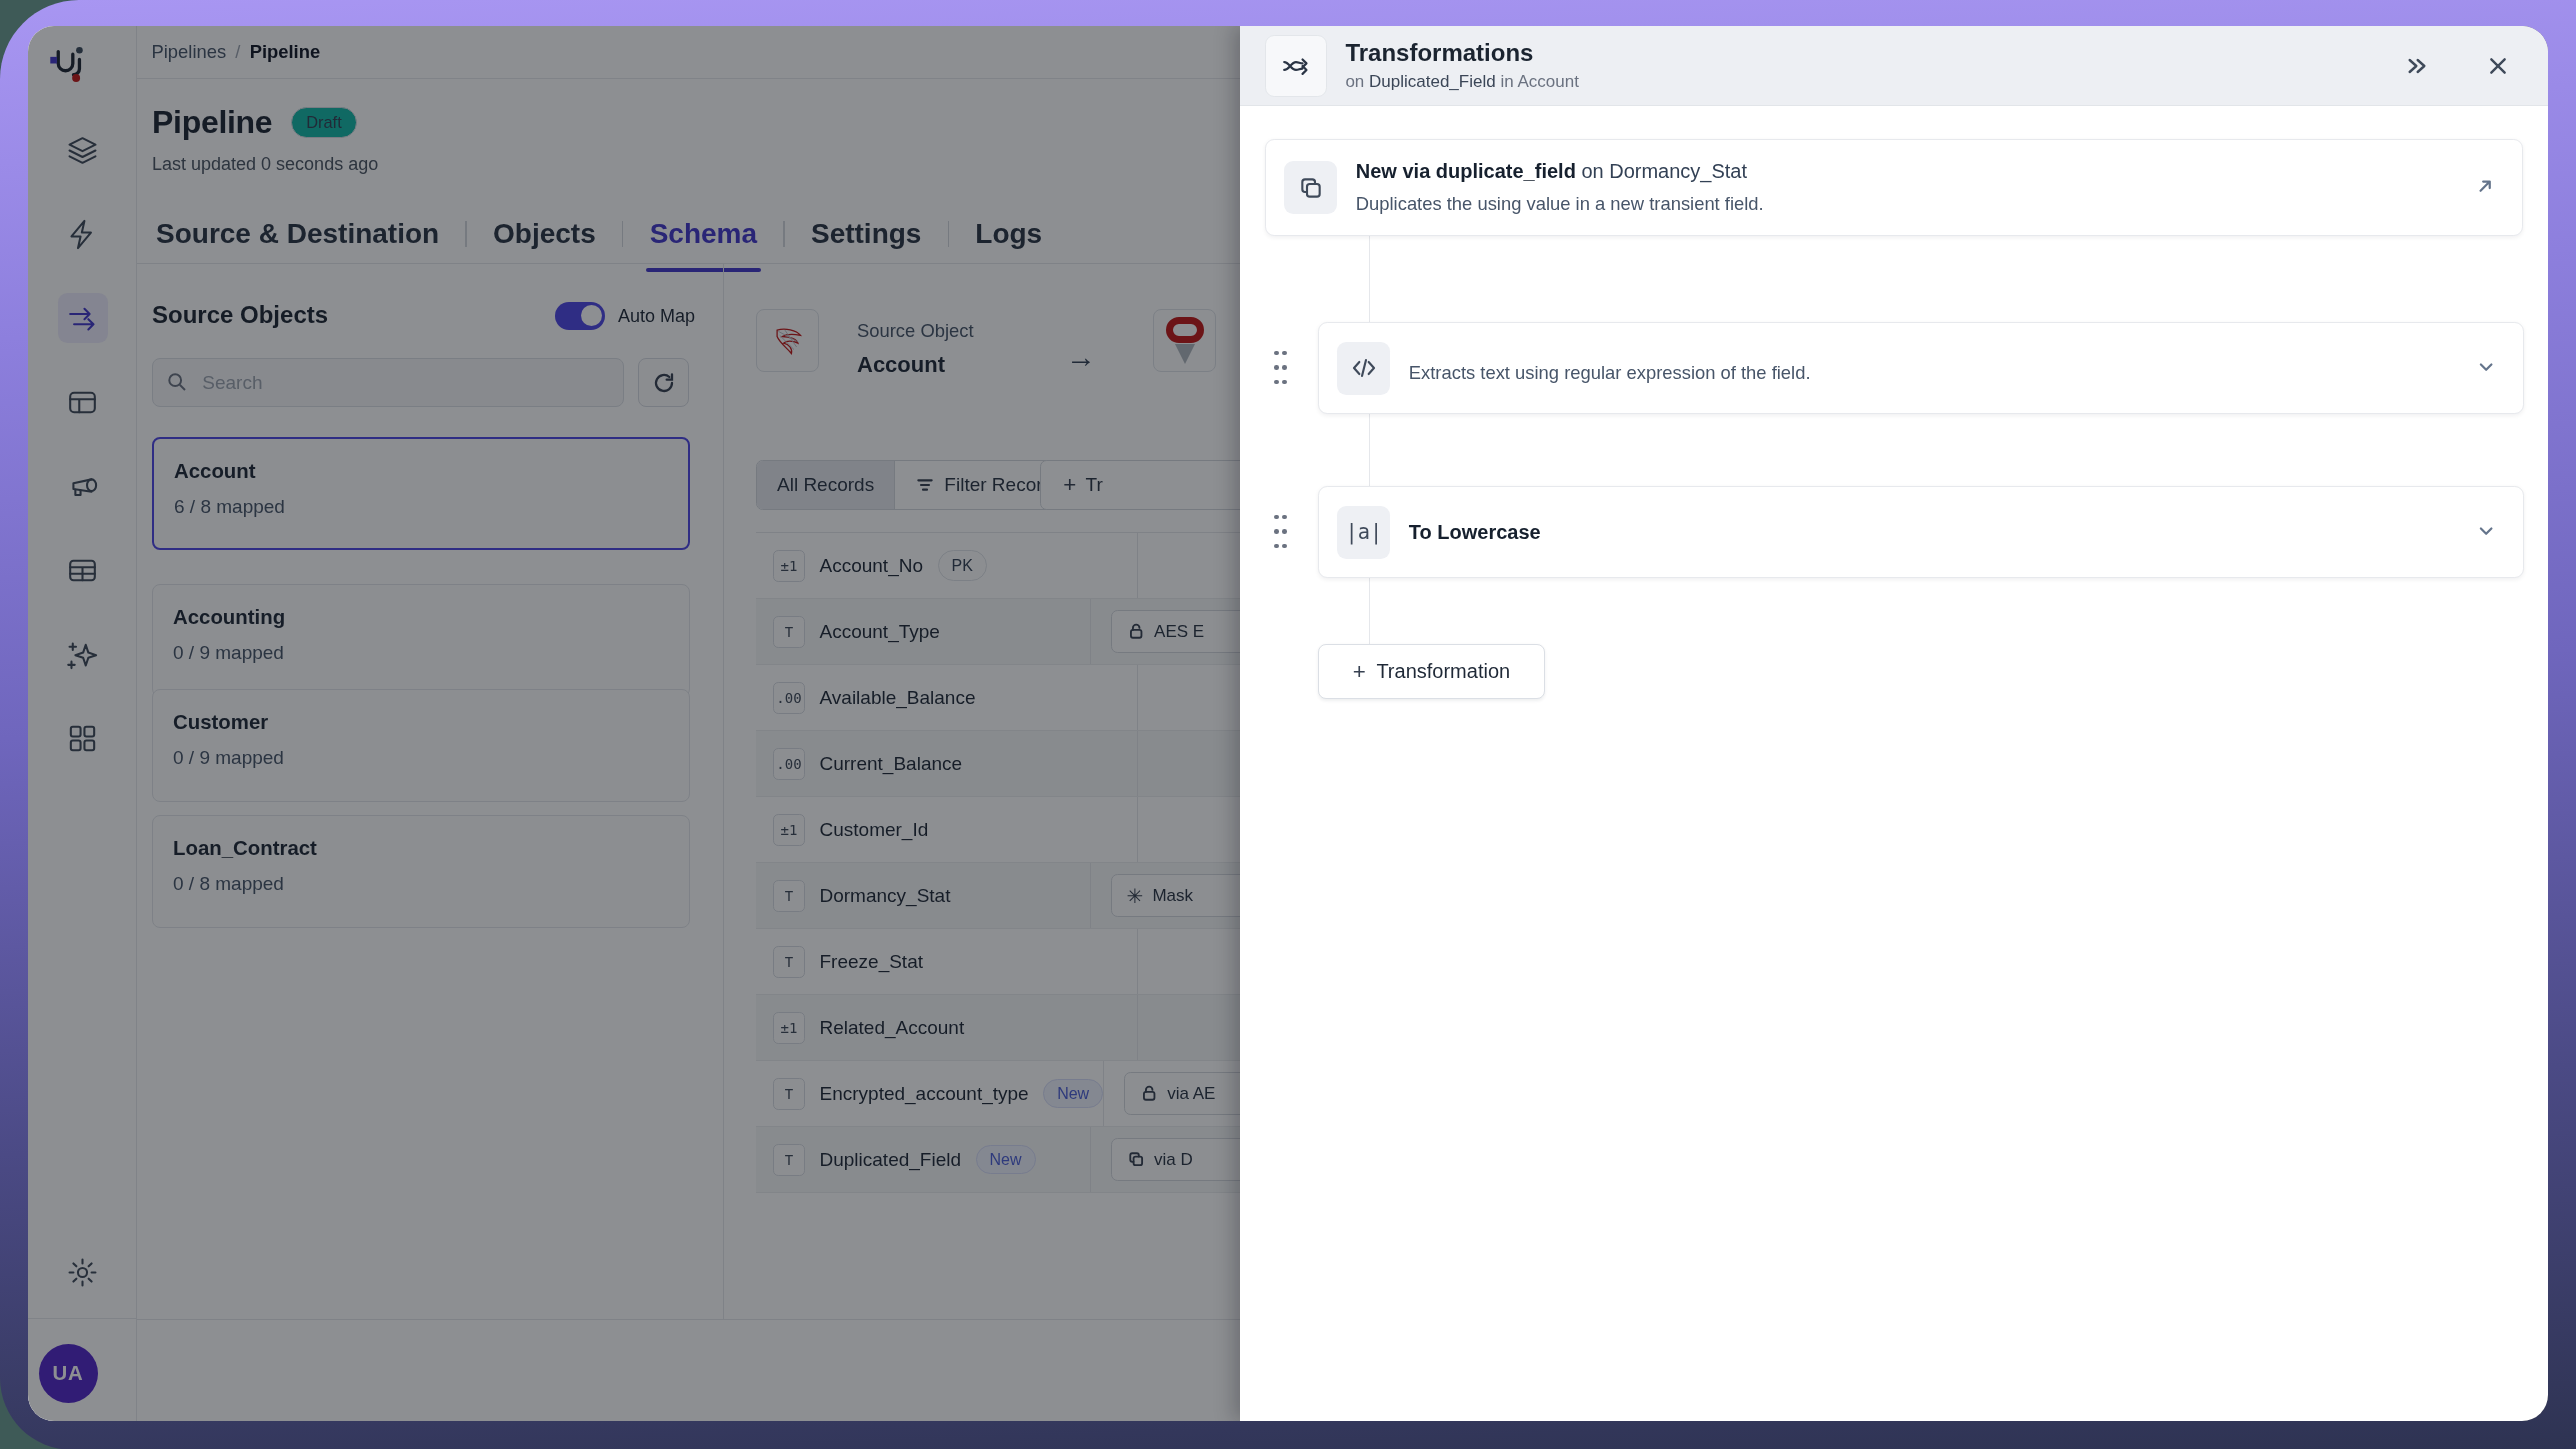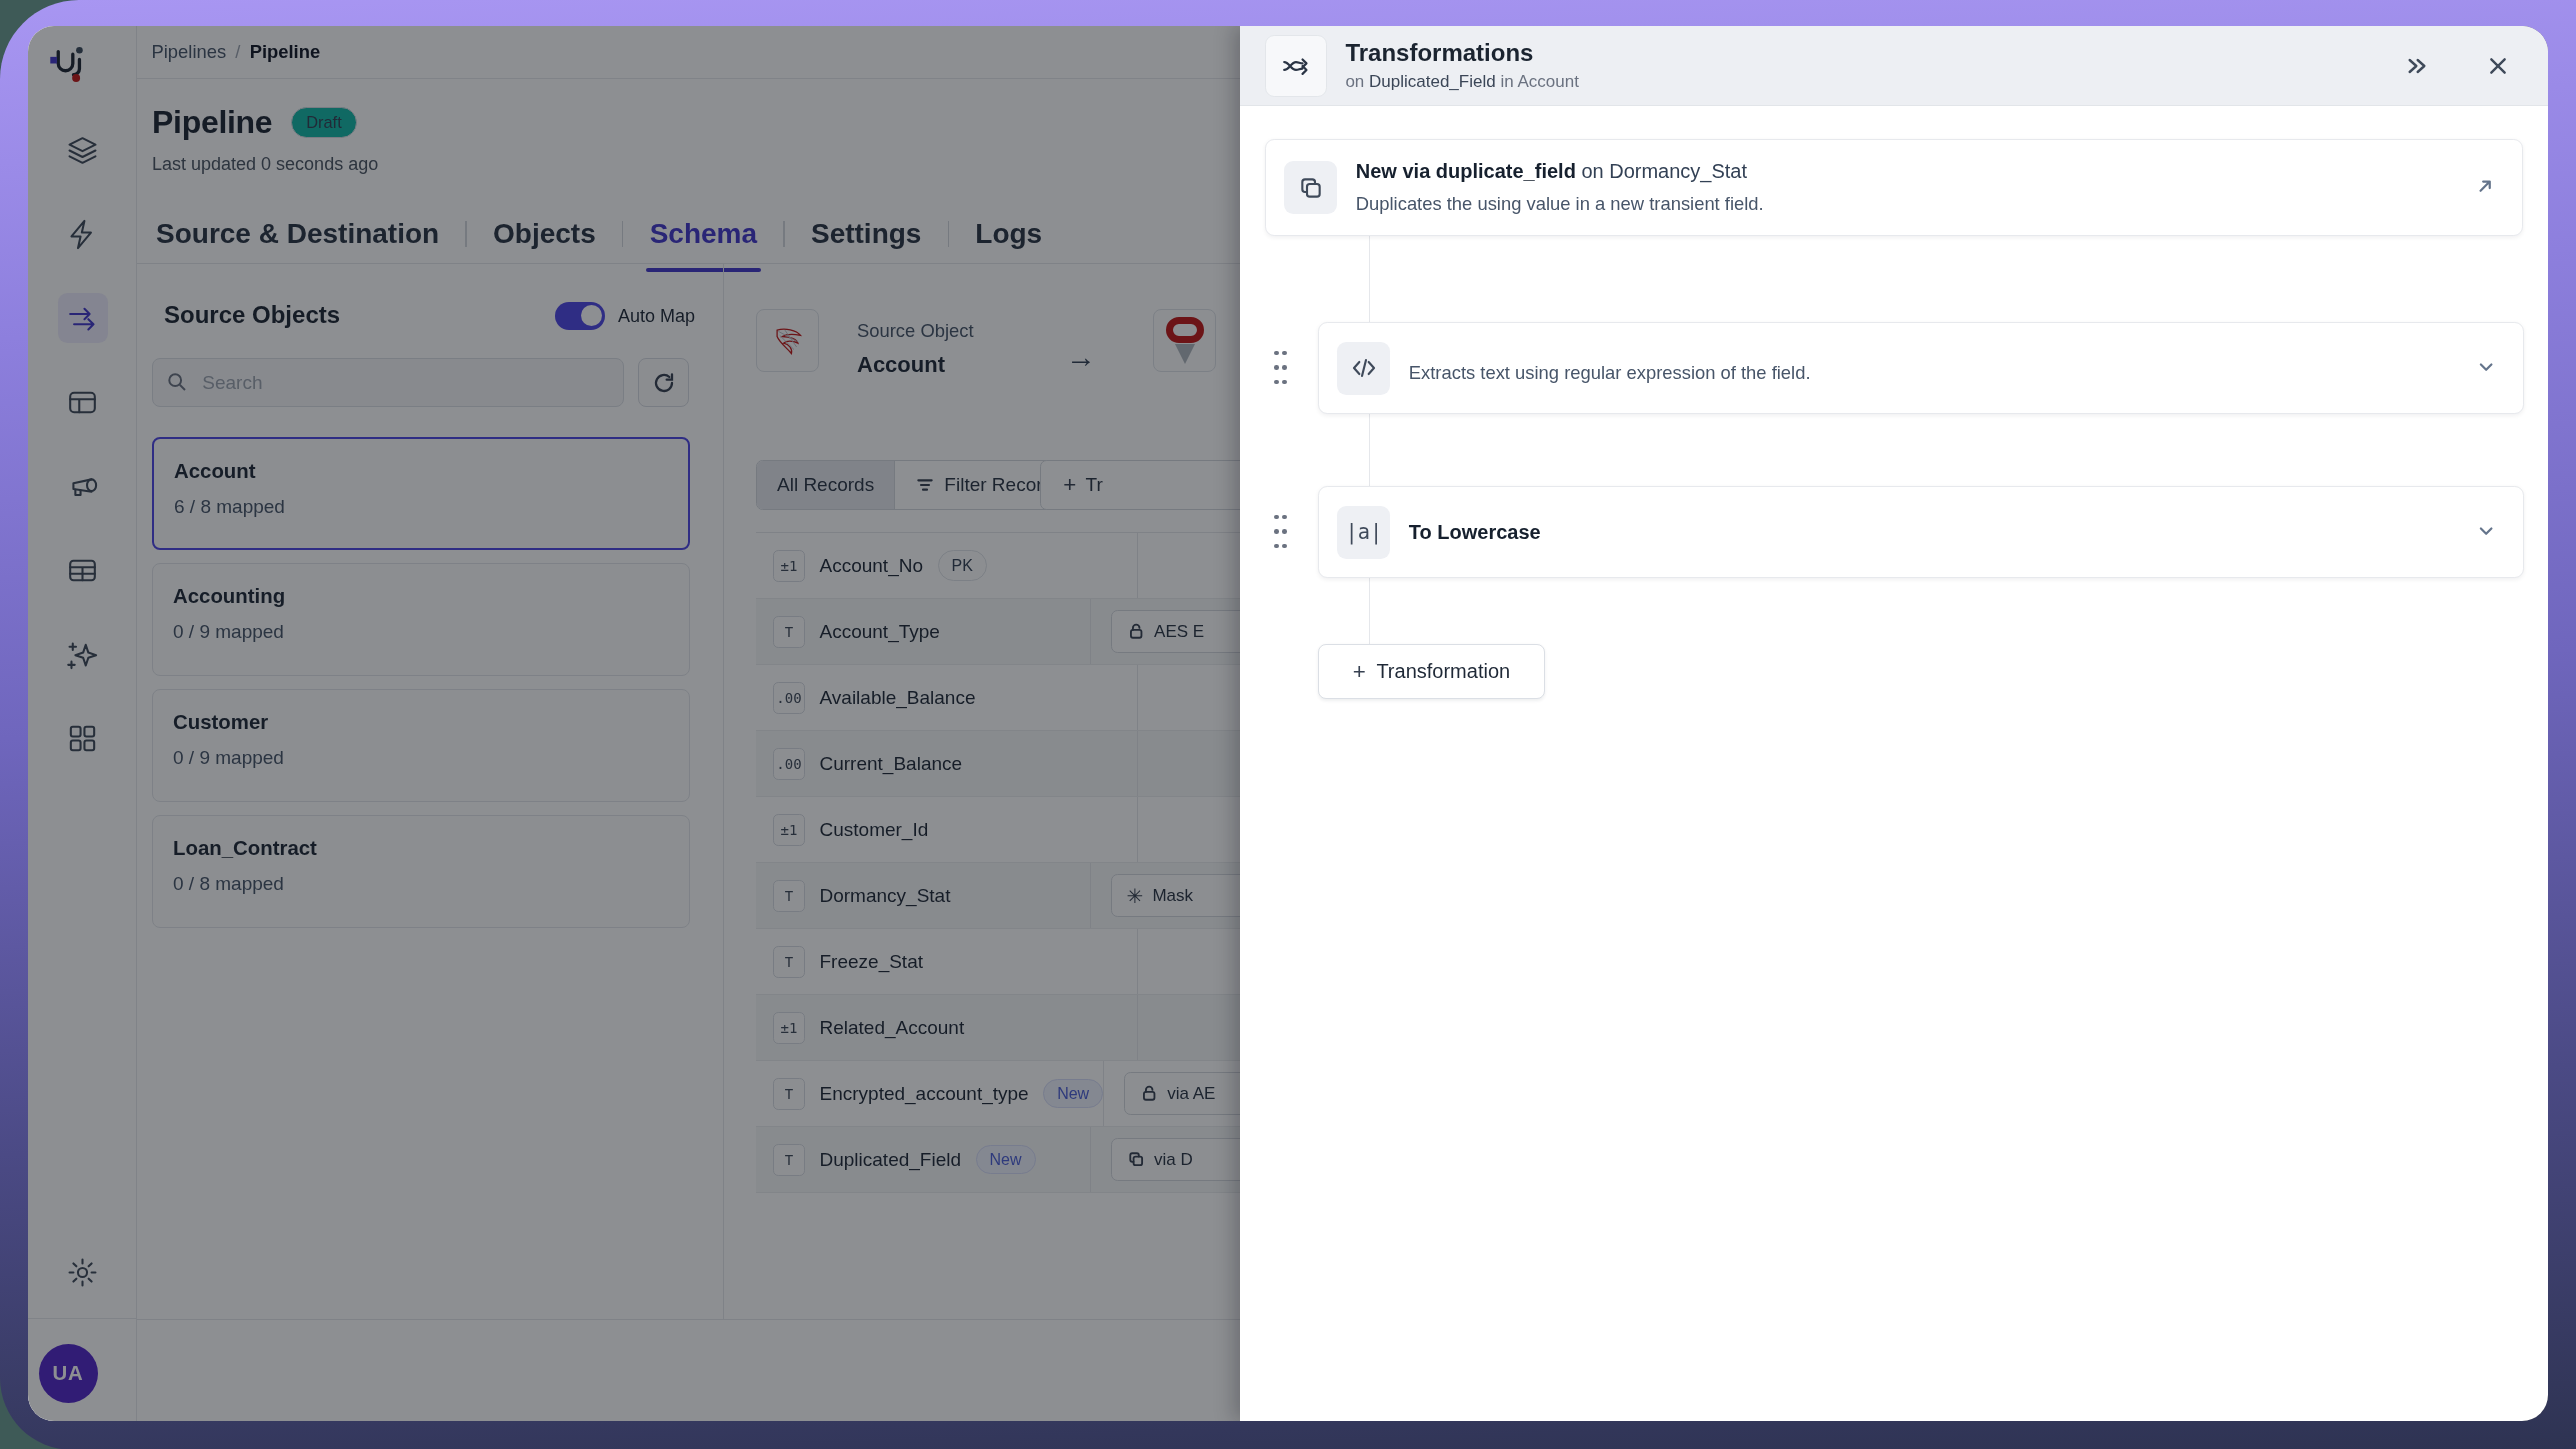--- a/index.html
+++ b/index.html
@@ -52,21 +52,21 @@
   .tabs { position:absolute; left:124px; top:192px; display:flex; align-items:center; font-size:28px; color:#2b3545; font-weight:600; }
   .tab { padding:0 4px 22.3px 4px; position:relative; }
   .tab.active { color:#4338ca; }
   .tab.active::after { content:""; position:absolute; left:0; right:0; bottom:0; height:4.6px; background:#4338ca; border-radius:2px; }
   .tab-sep { width:1.3px; height:26px; background:#d3d7dd; margin:0 22.3px 22.3px 22.3px; }
   .content-topline { position:absolute; left:109px; top:237px; right:0; height:1.3px; background:#e4e7eb; }
   .content-bottomline { position:absolute; left:109px; top:1293px; right:0; height:1.3px; background:#e4e7eb; }
   .v-divider { position:absolute; left:695px; top:237px; width:1.3px; height:1057px; background:#e4e7eb; }
 
   
-  .so-head { position:absolute; left:136px; top:275px; font-size:24px; font-weight:800; color:#1e2633; }
+  .so-head { position:absolute; left:124px; top:275px; font-size:24px; font-weight:800; color:#1e2633; }
   .automap { position:absolute; left:527px; top:276px; display:flex; align-items:center; gap:13px; }
   .toggle { width:50px; height:28px; border-radius:14.5px; background:#4f46e5; position:relative; }
   .toggle .knob { position:absolute; right:3.3px; top:3.3px; width:21px; height:21px; border-radius:50%; background:#ffffff; }
   .automap-label { font-size:18px; color:#1f2937; }
 
   .search-box { position:absolute; left:124px; top:332px; width:472px; height:49px; background:#f5f6f8; border:1.3px solid #dcdfe5; border-radius:8px; display:flex; align-items:center; padding:0 13px; gap:14px; }
   .search-box svg { width:22.3px; height:22.3px; stroke:#6b7280; fill:none; stroke-width:3; }
   .search-placeholder { font-size:19px; color:#9ca3af; }
   .refresh-btn { position:absolute; left:610px; top:332px; width:51px; height:49px; border:1.3px solid #d8dce2; border-radius:8px; background:#fbfbfc; display:flex; align-items:center; justify-content:center; }
   .refresh-btn svg { width:24px; height:24px; stroke:#374151; fill:none; stroke-width:3.4; stroke-linecap:round; }
@@ -269,21 +269,21 @@
     <svg viewBox="0 0 36 36">
         <path d="M30 18 a12 12 0 1 1 -4-9"></path>
         <path d="M30 5 v8 h-8"></path>
       </svg>
   </div>
 
   <div class="obj-card selected" style="top:411px;">
     <div class="obj-name">Account</div>
     <div class="obj-mapped">6 / 8 mapped</div>
   </div>
-  <div class="obj-card" style="top:537px;">
+  <div class="obj-card" style="top:558px;">
     <div class="obj-name">Accounting</div>
     <div class="obj-mapped">0 / 9 mapped</div>
   </div>
   <div class="obj-card" style="top:663px;">
     <div class="obj-name">Customer</div>
     <div class="obj-mapped">0 / 9 mapped</div>
   </div>
   <div class="obj-card" style="top:789px;">
     <div class="obj-name">Loan_Contract</div>
     <div class="obj-mapped">0 / 8 mapped</div>

